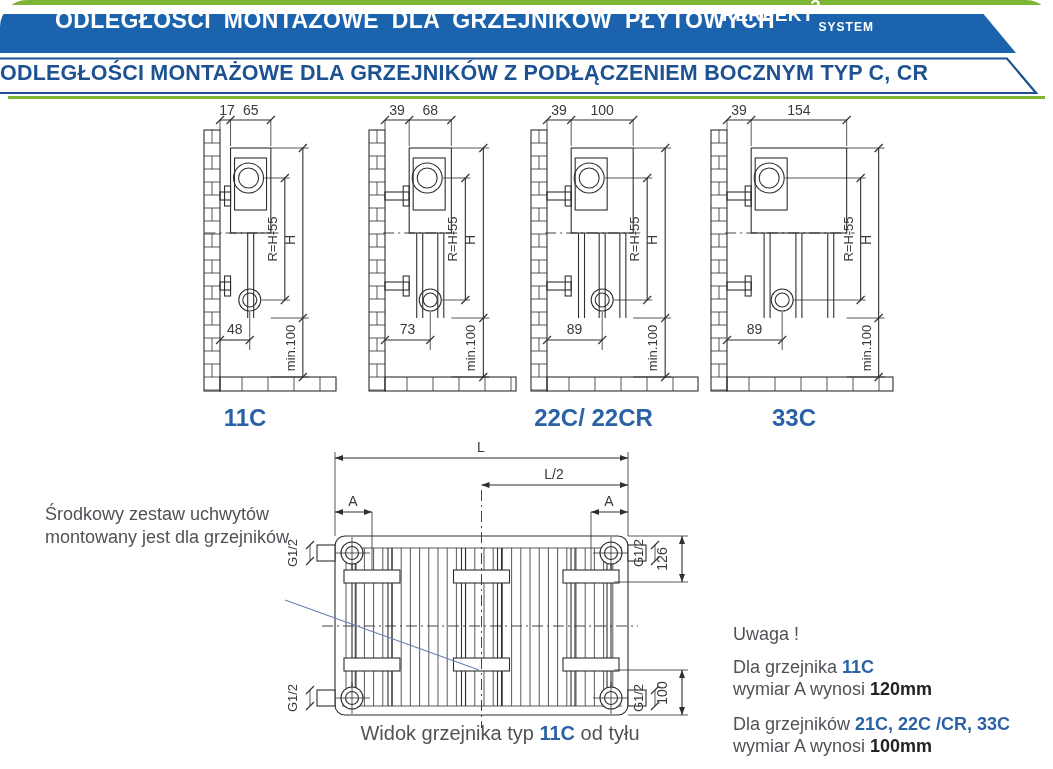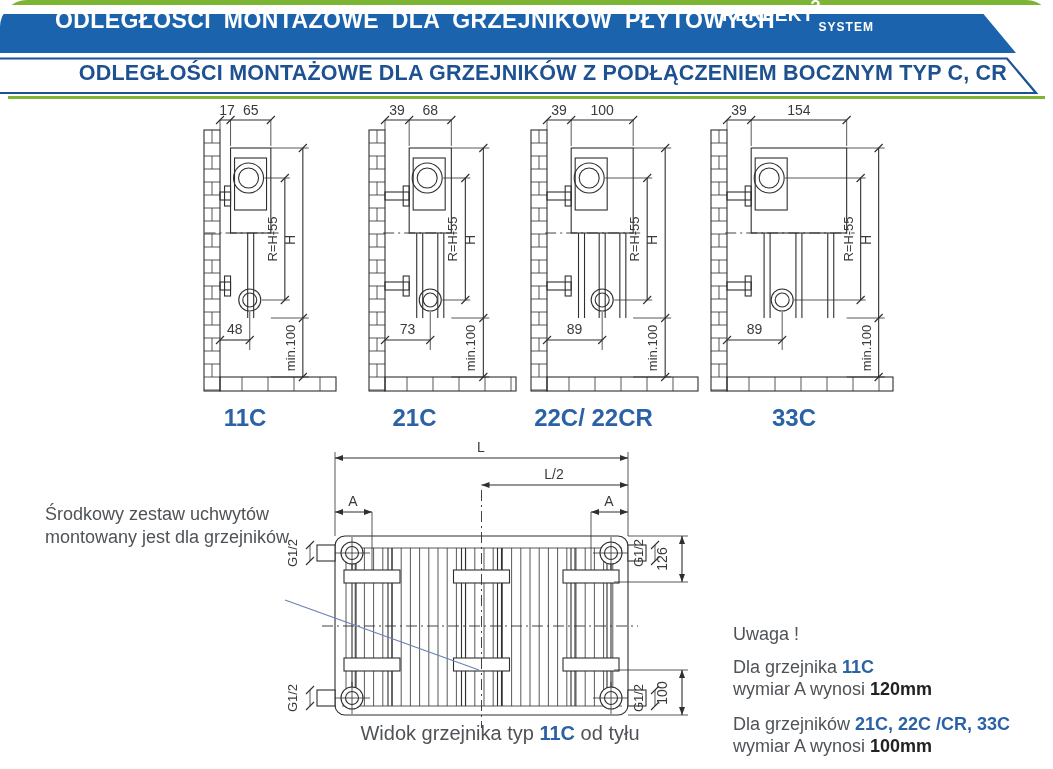--- a/index.html
+++ b/index.html
@@ -14,21 +14,21 @@
   .strip-mid{top:96px;height:3px;}
   .banner{position:absolute;left:0;top:14px;width:1016px;height:39px;background:var(--blue);
           clip-path:polygon(0 0,96.8% 0,100% 100%,0 100%);}
   .banner-title{position:absolute;left:55px;top:7px;color:#fff;font-size:23px;font-weight:600;
                 letter-spacing:.4px;word-spacing:6px;white-space:nowrap;}
   .brand{position:absolute;left:722px;top:4px;color:#fff;white-space:nowrap;}
   .brand-main{font-size:19px;font-weight:800;letter-spacing:.5px;}
   .brand-mark{font-size:17px;font-weight:700;position:relative;top:-9px;left:-4px;}
   .brand-sub{font-size:12px;font-weight:600;letter-spacing:1px;position:relative;left:-6px;top:10px;}
   .subtitle-svg{position:absolute;left:0;top:57px;}
-  .subtitle-text{position:absolute;left:0;top:61px;width:1007px;text-align:right;
+  .subtitle-text{position:absolute;left:0;top:61px;width:1007px;text-align:left;
                  color:var(--navy);font-size:21.5px;font-weight:700;letter-spacing:.2px;white-space:nowrap;}
   .diagram{position:absolute;top:100px;}
   .diagram-label{margin-top:4px;text-align:center;color:var(--lblue);
                  font-size:24px;font-weight:700;white-space:nowrap;}
   .rear{position:absolute;left:270px;top:430px;}
   .caption{position:absolute;left:270px;top:722px;width:460px;text-align:center;
            color:var(--gray);font-size:20px;}
   .caption .type{color:var(--lblue);font-weight:600;}
   .left-note{position:absolute;left:45px;top:503px;color:var(--gray);font-size:18px;line-height:1.28;}
   .right-note{position:absolute;left:733px;top:604px;color:var(--gray);font-size:18px;line-height:1.25;margin-top:19px;}
@@ -226,21 +226,20 @@
           <line x1="128.34" y1="218" x2="128.34" y2="277"></line>
           <line x1="124.34" y1="281" x2="132.34" y2="273"></line>
           <line x1="96.34" y1="277" x2="134.34" y2="277" class="thin"></line>
           <text x="120.34" y="248" text-anchor="middle" class="sm" transform="rotate(-90 120.34 248)">min.100</text>
           <line x1="30" y1="240" x2="75.25999999999999" y2="240"></line>
           <line x1="26" y1="244" x2="34" y2="236"></line>
           <line x1="71.25999999999999" y1="244" x2="79.25999999999999" y2="236"></line>
           <line x1="75.25999999999999" y1="212" x2="75.25999999999999" y2="250" class="thin"></line>
           <text x="52.629999999999995" y="234" text-anchor="middle">73</text>
         </svg></div>
-      <div class="diagram-label" style="transform: translateX(-28px);">21C</div>
     </div>
   <div class="diagram" id="sd2" style="left: 517px; width: 195px;">
       <div class="svg-slot"><svg width="195" height="296" viewBox="0 0 195 296" class="d">
           <rect x="14" y="30" width="16" height="261"></rect>
           <line x1="14" y1="43" x2="30" y2="43" class="thin"></line>
           <line x1="22" y1="30" x2="22" y2="43" class="thin"></line>
           <line x1="14" y1="56" x2="30" y2="56" class="thin"></line>
           <line x1="14" y1="69" x2="30" y2="69" class="thin"></line>
           <line x1="22" y1="56" x2="22" y2="69" class="thin"></line>
           <line x1="14" y1="82" x2="30" y2="82" class="thin"></line>

